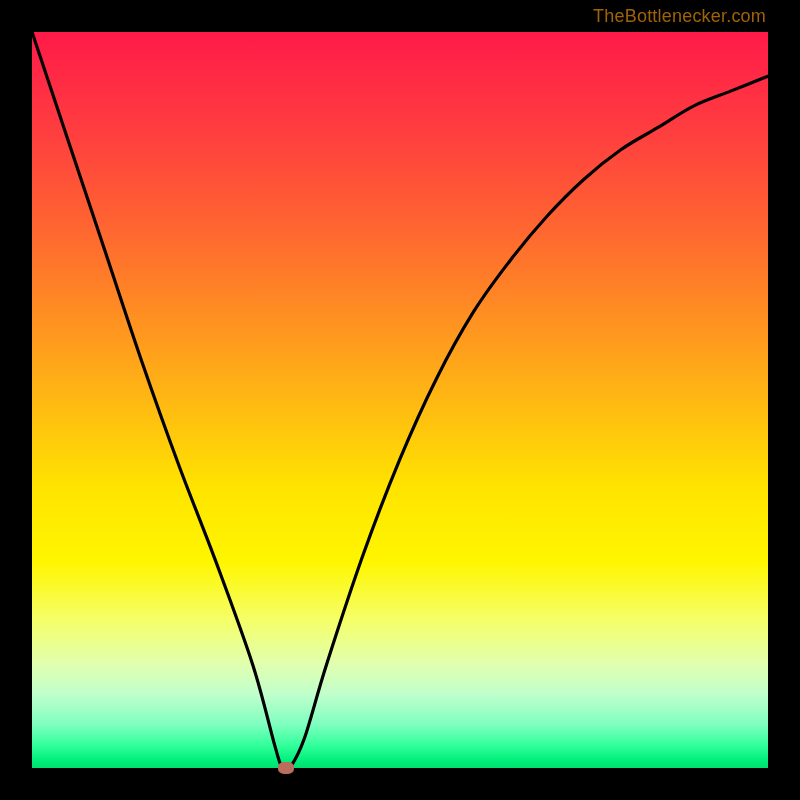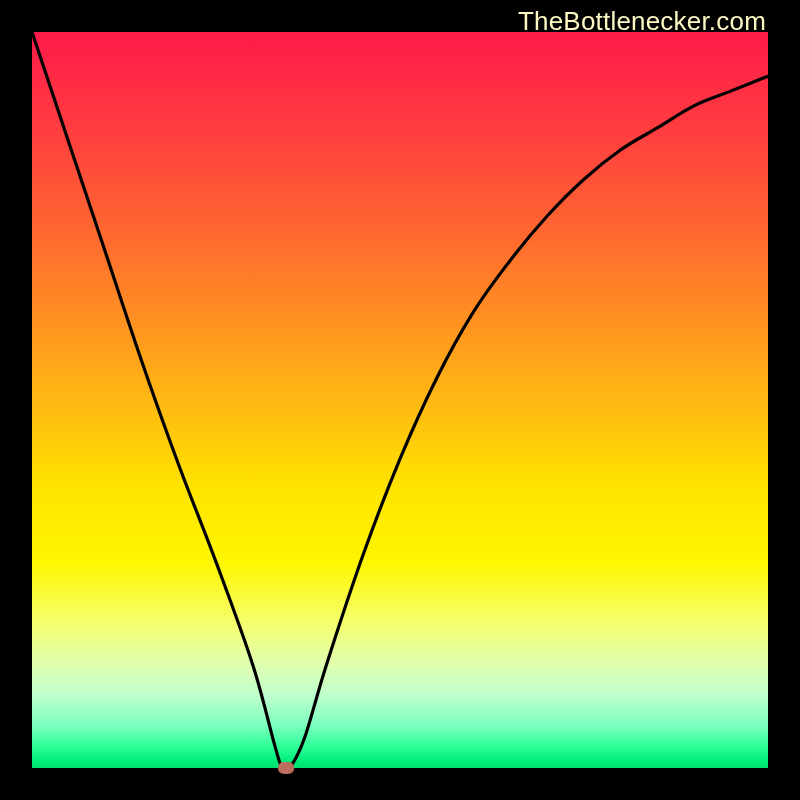--- a/index.html
+++ b/index.html
@@ -40,22 +40,22 @@
       #80ffc0 94%,
       #30ff9a 97%,
       #00ef7a 99%,
       #00e070 100%
     );
   }
   .attribution {
     position: absolute;
     top: 6px;
     right: 34px;
-    color: #fef9c3;
-    font-size: 26px;
+    color: #a16207;
+    font-size: 18px;
     font-weight: 500;
     letter-spacing: 0.2px;
   }
   svg.curve {
     position: absolute;
     top: 0;
     left: 0;
     width: 736px;
     height: 736px;
   }

